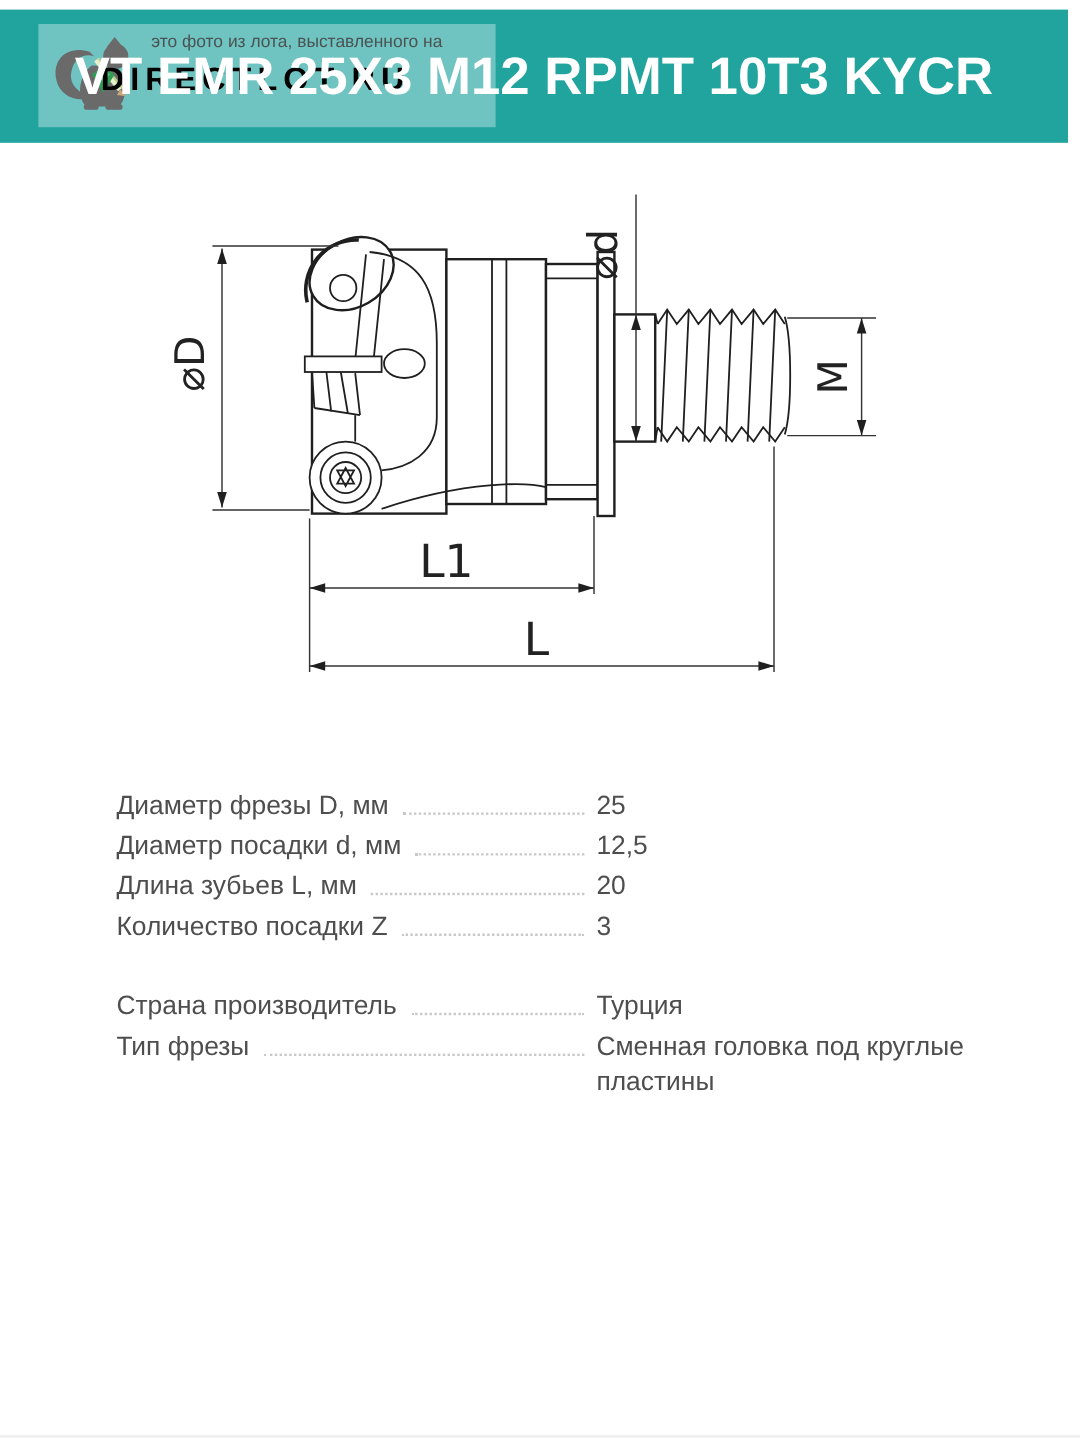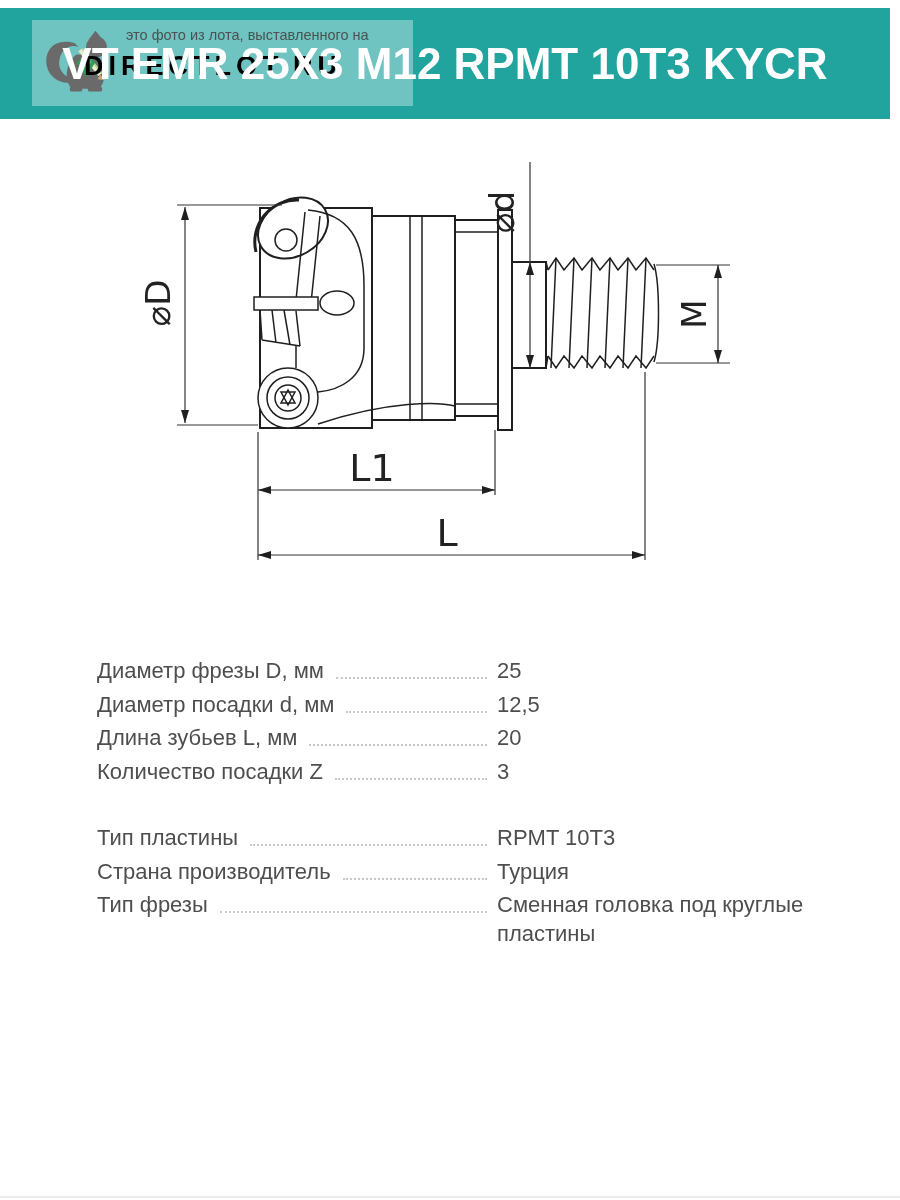--- a/index.html
+++ b/index.html
@@ -157,27 +157,20 @@
           <span class="spec-label">Количество посадки Z</span>
           <span class="spec-dots"></span>
         </div>
       <div class="spec-value">3</div>
     </div>
 
     <div class="spec-gap"></div>
 
     <div class="spec-row">
       <div class="spec-left">
-          <span class="spec-label">Тип пластины</span>
-          <span class="spec-dots"></span>
-        </div>
-      <div class="spec-value">RPMT 10T3</div>
-    </div>
-    <div class="spec-row">
-      <div class="spec-left">
           <span class="spec-label">Страна производитель</span>
           <span class="spec-dots"></span>
         </div>
       <div class="spec-value">Турция</div>
     </div>
     <div class="spec-row">
       <div class="spec-left">
           <span class="spec-label">Тип фрезы</span>
           <span class="spec-dots"></span>
         </div>

